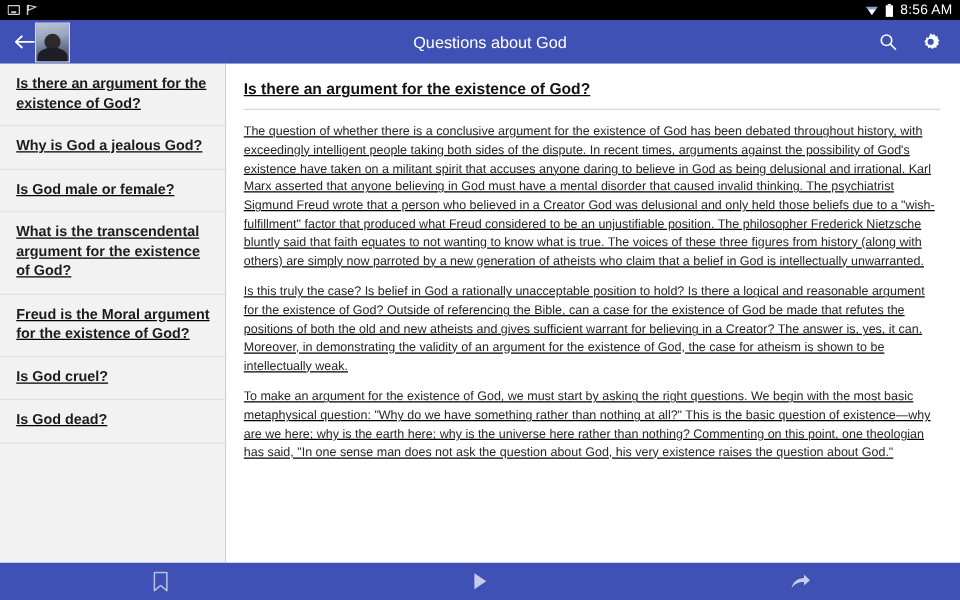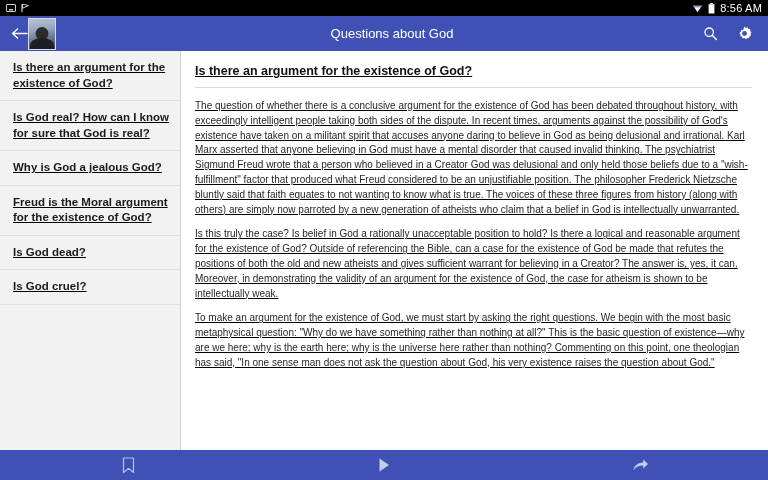--- a/index.html
+++ b/index.html
@@ -235,33 +235,36 @@
     </div>
   </div>
 
   <div class="content-row">
 
     <div class="sidebar">
       <div class="side-item">
         <span class="side-item-label">Is there an argument for the existence of God?</span>
       </div>
       <div class="side-item">
-        <span class="side-item-label">Is God real? How can I know for sure that God is real?</span>
-      </div>
-      <div class="side-item">
         <span class="side-item-label">Why is God a jealous God?</span>
       </div>
       <div class="side-item">
+        <span class="side-item-label">Is God male or female?</span>
+      </div>
+      <div class="side-item">
+        <span class="side-item-label">What is the transcendental argument for the existence of God?</span>
+      </div>
+      <div class="side-item">
         <span class="side-item-label">Freud is the Moral argument for the existence of God?</span>
       </div>
       <div class="side-item">
+        <span class="side-item-label">Is God cruel?</span>
+      </div>
+      <div class="side-item">
         <span class="side-item-label">Is God dead?</span>
-      </div>
-      <div class="side-item">
-        <span class="side-item-label">Is God cruel?</span>
       </div>
 
     </div>
 
     <div class="article">
       <div class="art-title">Is there an argument for the existence of God?</div>
       <div class="art-rule"></div>
       <p class="art-p">The question of whether there is a conclusive argument for the existence of God has been debated throughout history, with exceedingly intelligent people taking both sides of the dispute. In recent times, arguments against the possibility of God's existence have taken on a militant spirit that accuses anyone daring to believe in God as being delusional and irrational. Karl Marx asserted that anyone believing in God must have a mental disorder that caused invalid thinking. The psychiatrist Sigmund Freud wrote that a person who believed in a Creator God was delusional and only held those beliefs due to a "wish-fulfillment" factor that produced what Freud considered to be an unjustifiable position. The philosopher Frederick Nietzsche bluntly said that faith equates to not wanting to know what is true. The voices of these three figures from history (along with others) are simply now parroted by a new generation of atheists who claim that a belief in God is intellectually unwarranted.</p>
       <p class="art-p">Is this truly the case? Is belief in God a rationally unacceptable position to hold? Is there a logical and reasonable argument for the existence of God? Outside of referencing the Bible, can a case for the existence of God be made that refutes the positions of both the old and new atheists and gives sufficient warrant for believing in a Creator? The answer is, yes, it can. Moreover, in demonstrating the validity of an argument for the existence of God, the case for atheism is shown to be intellectually weak.</p>
       <p class="art-p">To make an argument for the existence of God, we must start by asking the right questions. We begin with the most basic metaphysical question: "Why do we have something rather than nothing at all?" This is the basic question of existence—why are we here; why is the earth here; why is the universe here rather than nothing? Commenting on this point, one theologian has said, "In one sense man does not ask the question about God, his very existence raises the question about God."</p>

